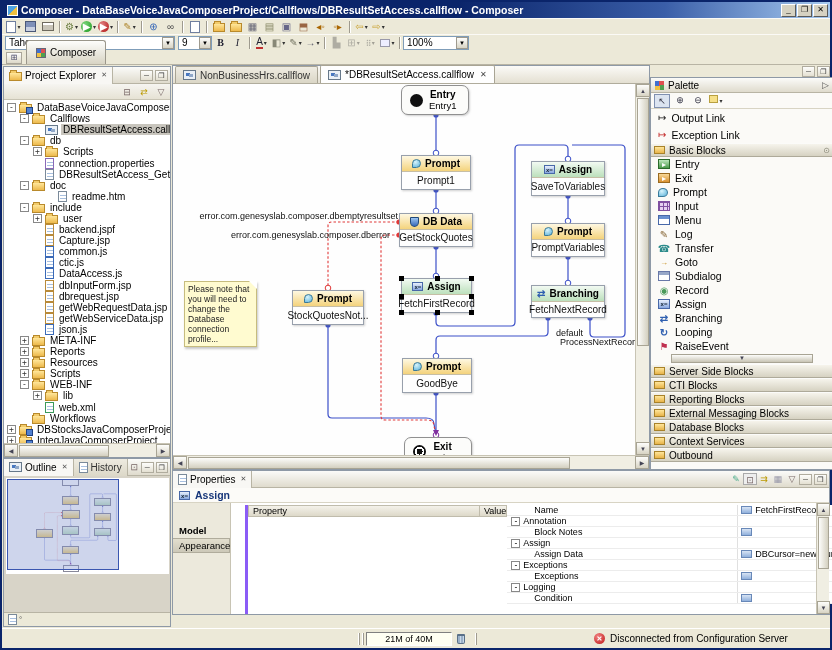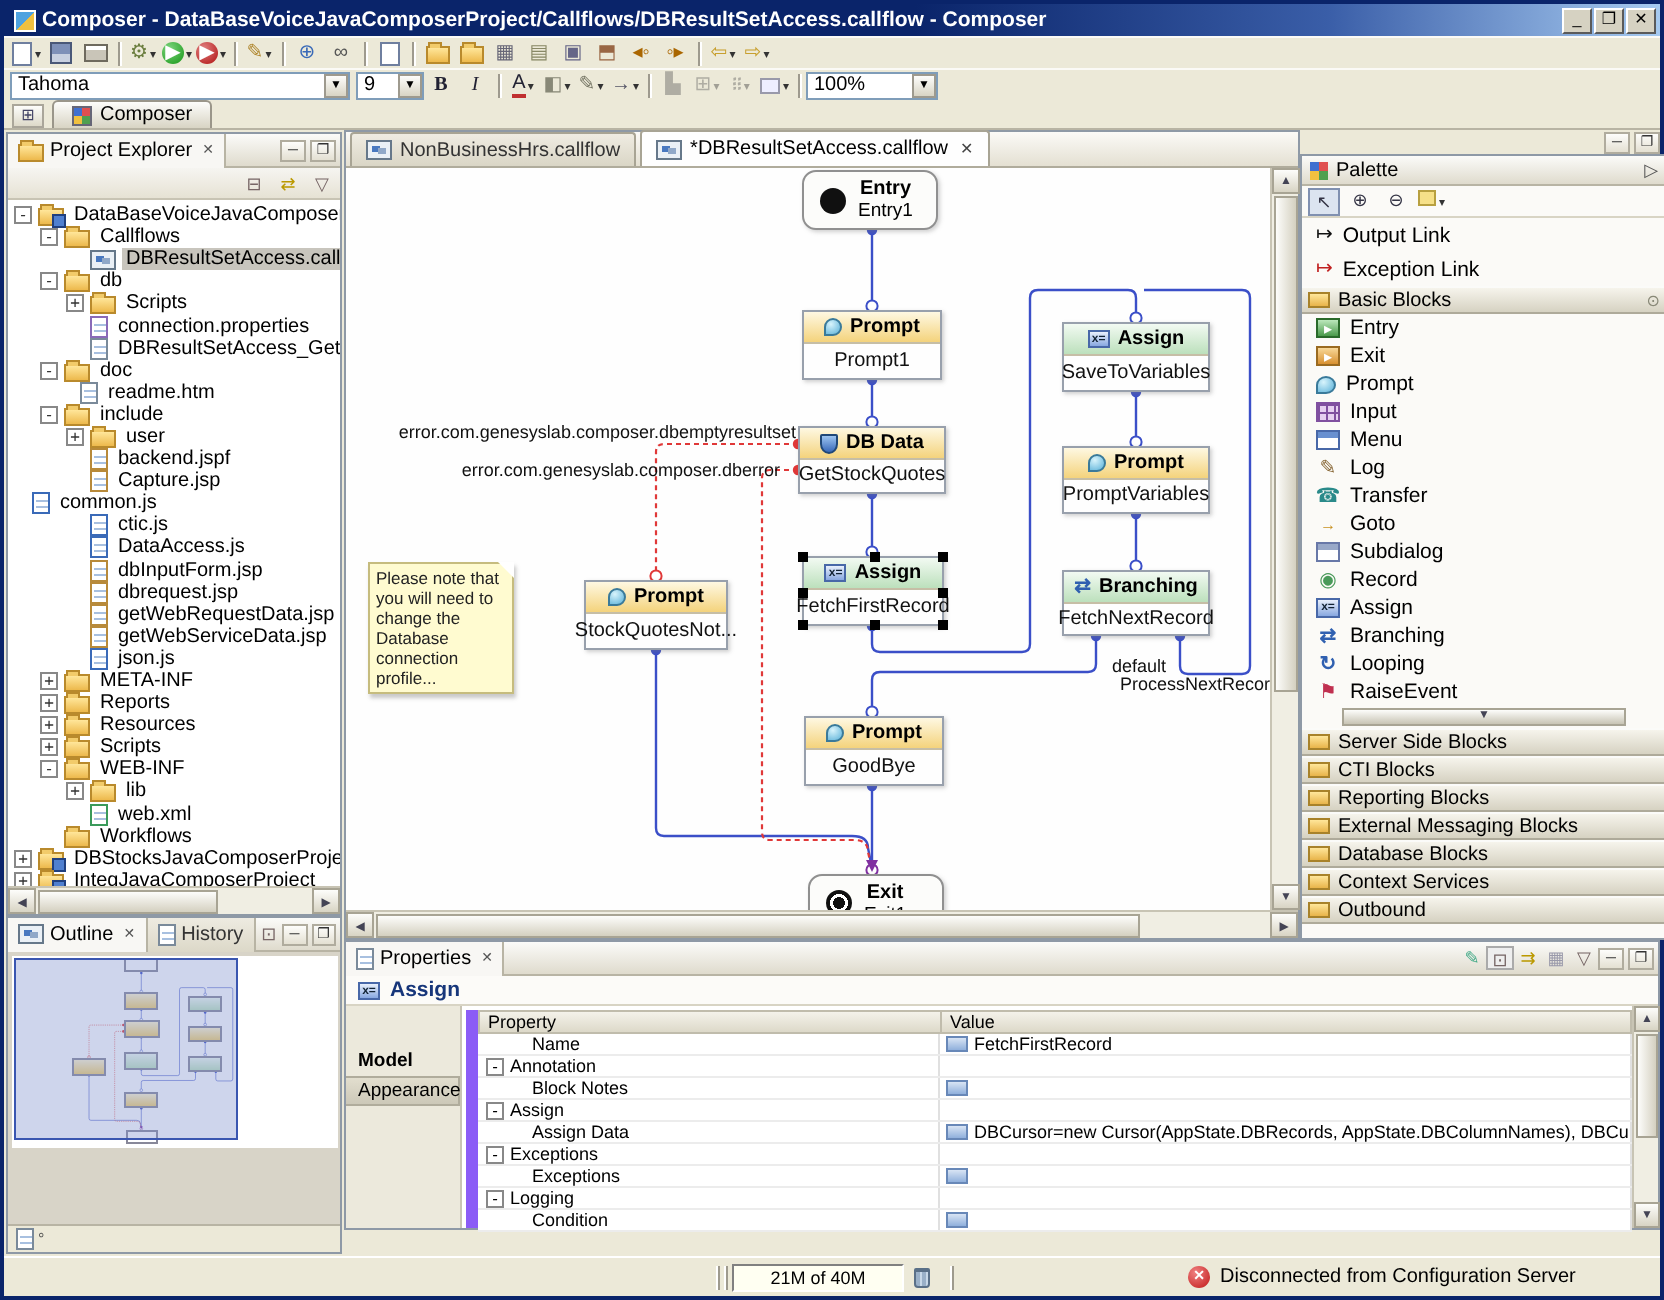--- a/index.html
+++ b/index.html
@@ -29,21 +29,21 @@
 .g-gear{color:#6B7E3F;font-size:11px}
 .g-brush{color:#B08830;font-size:11px}
 .g-folder{width:12px;height:9px;background:linear-gradient(#FFE69A,#EDB94C);border:1px solid #B98A2C;position:relative;margin-top:2px}
 .g-folder::before{content:"";position:absolute;top:-3px;left:0;width:5px;height:2px;background:#F2CB6A;border:1px solid #B98A2C;border-bottom:none}
 .combo{display:flex;align-items:center;background:#fff;border:1px solid #7F9DB9;height:14px;font-size:10px;padding-left:3px;flex:none}
 .combo .cbtn{width:12px;height:12px;margin-left:3px;background:linear-gradient(#FDFDFB,#D8D4C4);border:1px solid #9E9A8E;font-size:6px;display:flex;align-items:center;justify-content:center}
 .grayed{opacity:.4}
 
 .persp{height:14px;display:flex;align-items:flex-end;background:#ECE9D8;padding-left:4px;flex:none}
 .pbtn{width:16px;height:12px;border:1px solid #AAA69A;background:linear-gradient(#FDFDFB,#DDD9C9);font-size:8px;line-height:10px;text-align:center;color:#446;margin-right:4px}
-.ptab{display:flex;align-items:center;gap:4px;height:14px;padding:0 9px;font-size:10px;background:linear-gradient(#FDFDFB,#D8D4C4);border:1px solid #9A968A;border-bottom:none;border-radius:3px 3px 0 0}
+.ptab{display:flex;align-items:center;gap:4px;height:24px;padding:0 9px;font-size:10px;background:linear-gradient(#FDFDFB,#D8D4C4);border:1px solid #9A968A;border-bottom:none;border-radius:3px 3px 0 0}
 .ptab .picon{width:10px;height:10px;background:conic-gradient(#E05050 0 25%,#50A050 0 50%,#F0C040 0 75%,#4070D0 0);border:1px solid #667}
 
 .main{flex:1;display:flex;min-height:0;border-top:1px solid #B8B4A4}
 .leftcol{width:170px;flex:none;display:flex;flex-direction:column;padding:1px}
 .rightwrap{flex:1;display:flex;flex-direction:column;min-width:0}
 .toprow{height:405px;display:flex;flex:none}
 
 .panel{border:1px solid #8E99A6;background:#F8F7F4;display:flex;flex-direction:column;min-height:0}
 .phead{height:17px;display:flex;align-items:center;background:linear-gradient(#FBFBF9,#DFDBCD);border-bottom:1px solid #B8B4A4;flex:none}
 .vtab{display:flex;align-items:center;gap:3px;height:17px;padding:0 5px;font-size:10px;background:#F8F7F4;border-right:1px solid #B8B4A4;white-space:nowrap}
@@ -149,21 +149,21 @@
 .palscroll{height:9px;margin:1px 20px;background:linear-gradient(#FDFDFB,#C8C4B4);border:1px solid #A8A494;font-size:6px;line-height:7px;text-align:center;color:#445;flex:none}
 
 .props{height:145px;flex:none;border:1px solid #8E99A6;background:#fff;display:flex;flex-direction:column;margin-top:0}
 .propshead{height:17px;display:flex;align-items:center;background:linear-gradient(#FBFBF9,#DFDBCD);border-bottom:1px solid #B8B4A4;flex:none}
 .propstitle{height:15px;display:flex;align-items:center;gap:5px;padding-left:6px;background:#FCFBF8;border-bottom:1px solid #D8D4C4;font-weight:bold;color:#17367A;font-size:10.5px;flex:none}
 .propsbody{flex:1;display:flex;min-height:0}
 .sidetabs{width:58px;flex:none;background:#ECE9DC;border-right:1px solid #C8C4B4;padding-top:20px}
 .stab{height:15px;display:flex;align-items:center;padding-left:6px;font-size:9.5px}
 .stab.active{font-weight:bold}
 .stab.inactive{background:linear-gradient(#E2DECE,#CCC8B8);border:1px solid #B0AC9C;border-left:none}
-.ptable{flex:1;display:flex;flex-direction:column;min-width:0;border-left:6px solid #8b5cf6;margin:2px 0 0 2px}
+.ptable{flex:1;display:flex;min-width:0;border-left:3px solid #8b5cf6;margin:2px 0 0 14px}
 .prheader{height:12px;display:flex;background:linear-gradient(#F4F2EA,#DDD9C9);border:1px solid #C0BCAC;font-size:9px;align-items:center;flex:none}
 .prheader .pc1{width:231px;padding-left:4px;border-right:1px solid #C0BCAC;height:100%;display:flex;align-items:center}
 .prheader .pc2{flex:1;padding-left:4px}
 .prow{height:11px;display:flex;font-size:9px;border-bottom:1px solid #ECECEC;align-items:center;flex:none;background:#fff}
 .prow .c1{width:231px;height:100%;display:flex;align-items:center;border-right:1px solid #E0E0E0;gap:3px}
 .prow .c2{flex:1;height:100%;display:flex;align-items:center;gap:3px;padding-left:3px;border-right:1px solid #E0E0E0;white-space:nowrap;overflow:hidden}
 .vicon{width:11px;height:8px;background:linear-gradient(#D8E4F4,#90B0DC);border:1px solid #6888B8;flex:none}
 .pexp{width:9px;height:9px;border:1px solid #888;background:#fff;font-size:8px;line-height:7px;text-align:center;margin-left:4px;flex:none;font-family:"DejaVu Sans Mono",monospace}
 .ptsb{width:13px;flex:none;background:#F0EEE3;border-left:1px solid #C8C4B4;display:flex;flex-direction:column}
 
@@ -379,21 +379,21 @@
             <div class="trow" style="padding-left: 29px;">
               <span class="exp none"></span>
               <span class="fico page"></span>
               <span class="tlabel">DBResultSetAccess_GetStockQuot</span>
             </div>
             <div class="trow" style="padding-left: 16px;">
               <span class="exp">-</span>
               <span class="fico folder"></span>
               <span class="tlabel">doc</span>
             </div>
-            <div class="trow" style="padding-left: 24px;">
+            <div class="trow" style="padding-left: 42px;">
               <span class="exp none"></span>
               <span class="fico htm"></span>
               <span class="tlabel">readme.htm</span>
             </div>
             <div class="trow" style="padding-left: 16px;">
               <span class="exp">-</span>
               <span class="fico folder"></span>
               <span class="tlabel">include</span>
             </div>
             <div class="trow" style="padding-left: 29px;">
@@ -404,21 +404,21 @@
             <div class="trow" style="padding-left: 29px;">
               <span class="exp none"></span>
               <span class="fico jsp"></span>
               <span class="tlabel">backend.jspf</span>
             </div>
             <div class="trow" style="padding-left: 29px;">
               <span class="exp none"></span>
               <span class="fico jsp"></span>
               <span class="tlabel">Capture.jsp</span>
             </div>
-            <div class="trow" style="">
+            <div class="trow" style="padding-left: 29px;">
               <span class="exp none"></span>
               <span class="fico js"></span>
               <span class="tlabel">common.js</span>
             </div>
             <div class="trow" style="padding-left: 29px;">
               <span class="exp none"></span>
               <span class="fico js"></span>
               <span class="tlabel">ctic.js</span>
             </div>
             <div class="trow" style="padding-left: 29px;">

